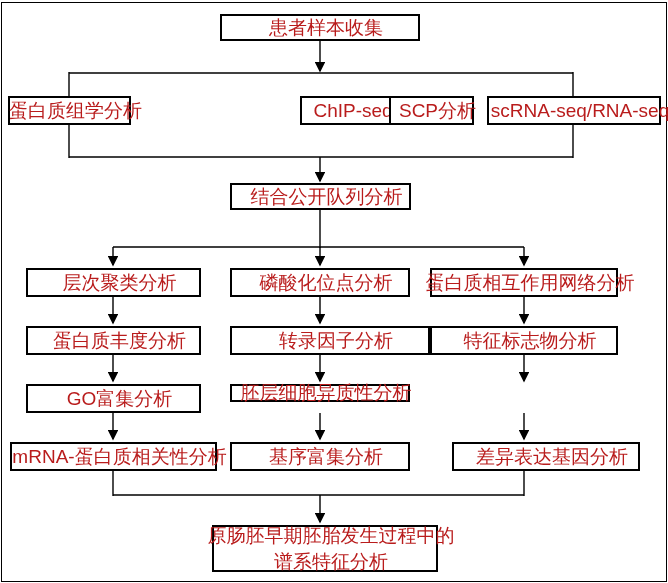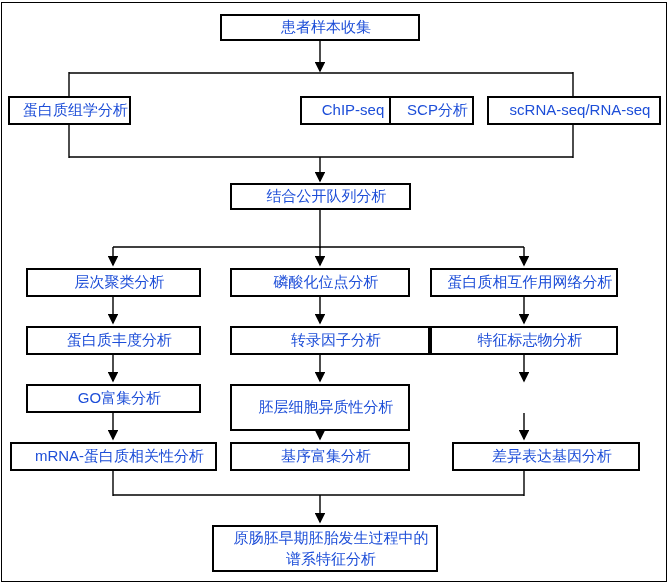--- a/index.html
+++ b/index.html
@@ -27,22 +27,22 @@
   .connectors {
     position: absolute;
     left: 0;
     top: 0;
   }
   .node {
     position: absolute;
     box-sizing: border-box;
     border: 2px solid #000000;
     background: #ffffff;
-    color: #1d4ed8;
-    font-size: 15px;
+    color: #b91c1c;
+    font-size: 19px;
     display: flex;
     flex-direction: column;
     align-items: center;
     justify-content: center;
     text-align: center;
     line-height: 1.35;
     white-space: nowrap;
     padding-left: 12px;
   }
   .node .line { display: block; }
@@ -106,21 +106,21 @@
 
   <div class="node" style="left:230px; top:183px; width:181px; height:27px;">结合公开队列分析</div>
 
   <div class="node" style="left:26px; top:268px; width:175px; height:29px;">层次聚类分析</div>
   <div class="node" style="left:26px; top:326px; width:175px; height:29px;">蛋白质丰度分析</div>
   <div class="node" style="left:26px; top:384px; width:175px; height:29px;">GO富集分析</div>
   <div class="node" style="left:10px; top:442px; width:207px; height:29px;">mRNA-蛋白质相关性分析</div>
 
   <div class="node" style="left:230px; top:268px; width:180px; height:29px;">磷酸化位点分析</div>
   <div class="node" style="left:230px; top:326px; width:200px; height:29px;">转录因子分析</div>
-  <div class="node" style="left:230px; top:384px; width:180px; height:47px;text-align:right;">胚层细胞异质性分析</div>
+  <div class="node" style="left:230px; top:384px; width:180px; height:18px;text-align:right;">胚层细胞异质性分析</div>
   <div class="node" style="left:230px; top:442px; width:180px; height:29px;">基序富集分析</div>
 
   <div class="node" style="left:430px; top:268px; width:188px; height:29px;">蛋白质相互作用网络分析</div>
   <div class="node" style="left:430px; top:326px; width:188px; height:29px;">特征标志物分析</div>
   <div class="node" style="left:430px; top:442px; width:188px; height:29px;margin-left:22px;">差异表达基因分析</div>
 
   <div class="node" style="left:212px; top:525px; width:226px; height:47px;">
     <span class="line">原肠胚早期胚胎发生过程中的</span>
     <span class="line">谱系特征分析</span>
   </div>

